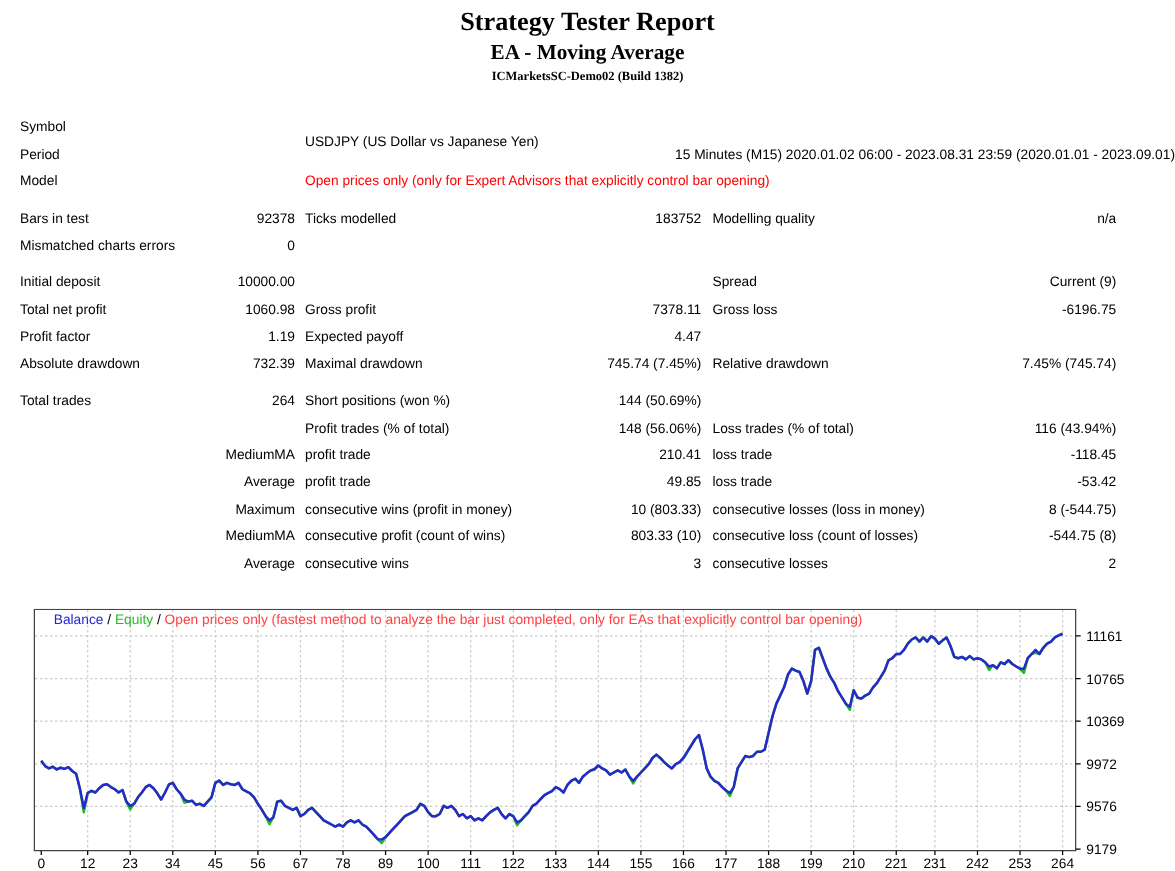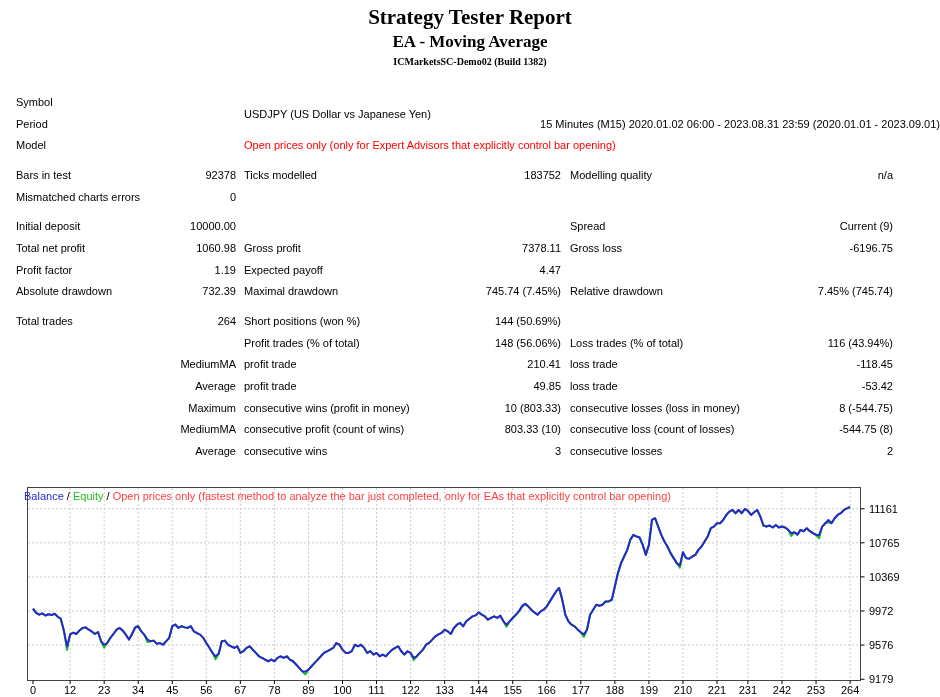--- a/index.html
+++ b/index.html
@@ -16,21 +16,21 @@
   .row{display:flex;height:21.7px;align-items:center;padding-left:16px}
   .c1{width:220px;display:flex;justify-content:space-between}
   .c2{width:317px;margin-left:8px;display:flex;justify-content:space-between}
   .c3{width:323px;margin-left:9px;display:flex;justify-content:space-between}
   .full{flex:1;margin-left:8px;white-space:nowrap}
   .lbl{white-space:nowrap}
   .val{white-space:nowrap;text-align:right}
   .red{color:#ff0000}
   .gap{height:8px}
   .chart-wrap{position:absolute;left:0;top:487px;width:940px;height:210px}
-  .legend{position:absolute;left:24px;top:3px;font-size:11px;white-space:nowrap}
+  .legend{position:absolute;left:43px;top:3px;font-size:11px;white-space:nowrap}
   svg text{font-family:"Liberation Sans",sans-serif;font-size:11px;fill:#000}
 </style>
 </head>
 <body>
 
 <div class="titles">
   <div class="t1">Strategy Tester Report</div>
   <div class="t2">EA - Moving Average</div>
   <div class="t3">ICMarketsSC-Demo02 (Build 1382)</div>
 </div>

